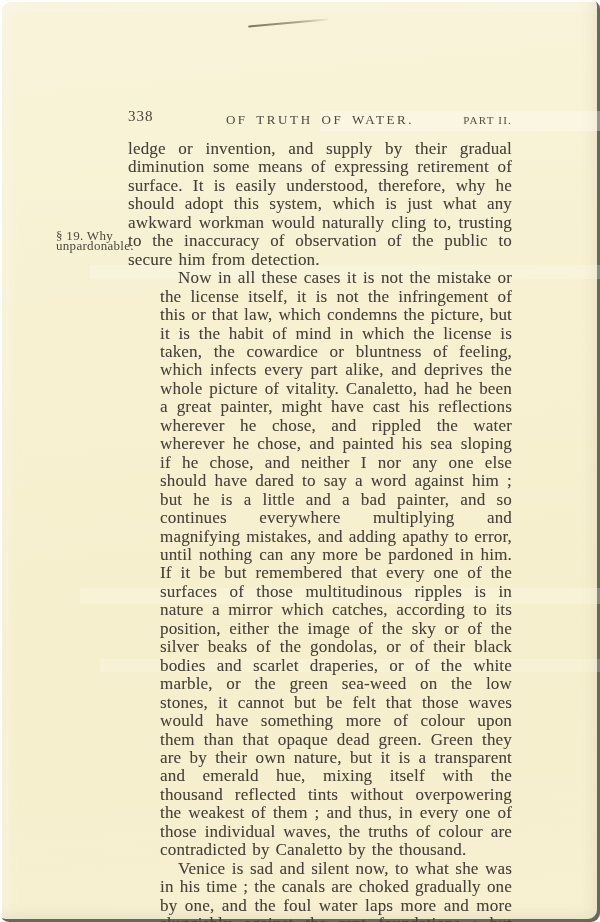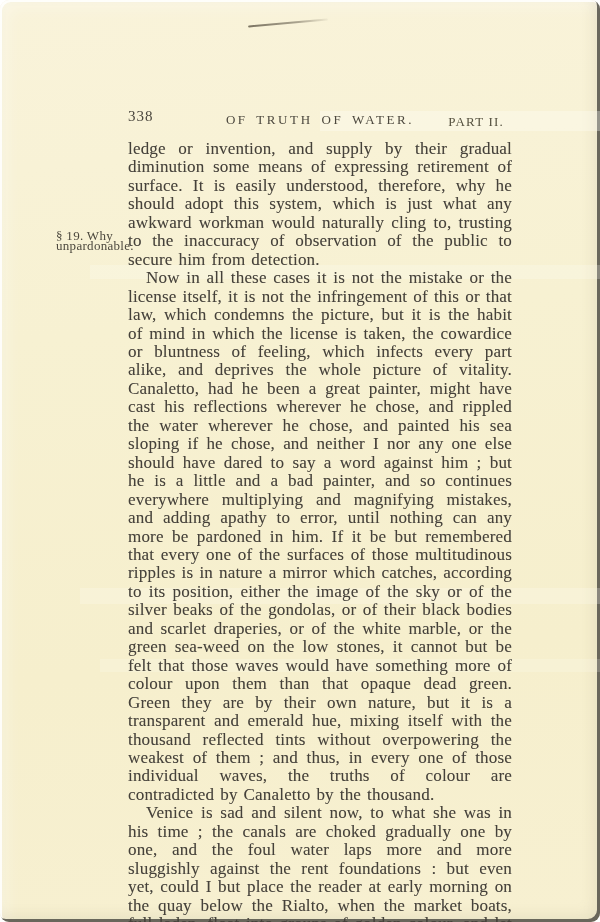--- a/index.html
+++ b/index.html
@@ -67,23 +67,23 @@
     right: 0;
     top: 4px;
     text-align: center;
     font-size: 13px;
     letter-spacing: 2.6px;
     word-spacing: 3px;
     color: #4c483e;
   }
   .part-label {
     position: absolute;
-    right: 8px;
+    right: 0;
     top: 6px;
-    font-size: 13px;
+    font-size: 11px;
     letter-spacing: 1.2px;
     color: #55513f;
     padding-left: 8px;
   }
   .margin-note {
     position: absolute;
     left: 56px;
     top: 231px;
     width: 74px;
     font-size: 13px;
@@ -100,21 +100,21 @@
   .body-text p {
     margin: 0;
     font-size: 17px;
     line-height: 18.45px;
     text-align: justify;
     letter-spacing: 0.18px;
     word-spacing: 1.6px;
     color: #45413a;
     text-shadow: 0.2px 0.2px 0 rgba(69,65,58,0.25);
   }
-  .body-text p.indent { text-indent: 18px; }
+  .body-text p.indent { text-indent: 18px; margin-left: 32px; }
 </style>
 </head>
 <body>
 
 <div class="scan-page">
 
   <div class="band band-1"></div>
   <div class="band band-2"></div>
   <div class="band band-3"></div>
   <div class="band band-4"></div>

